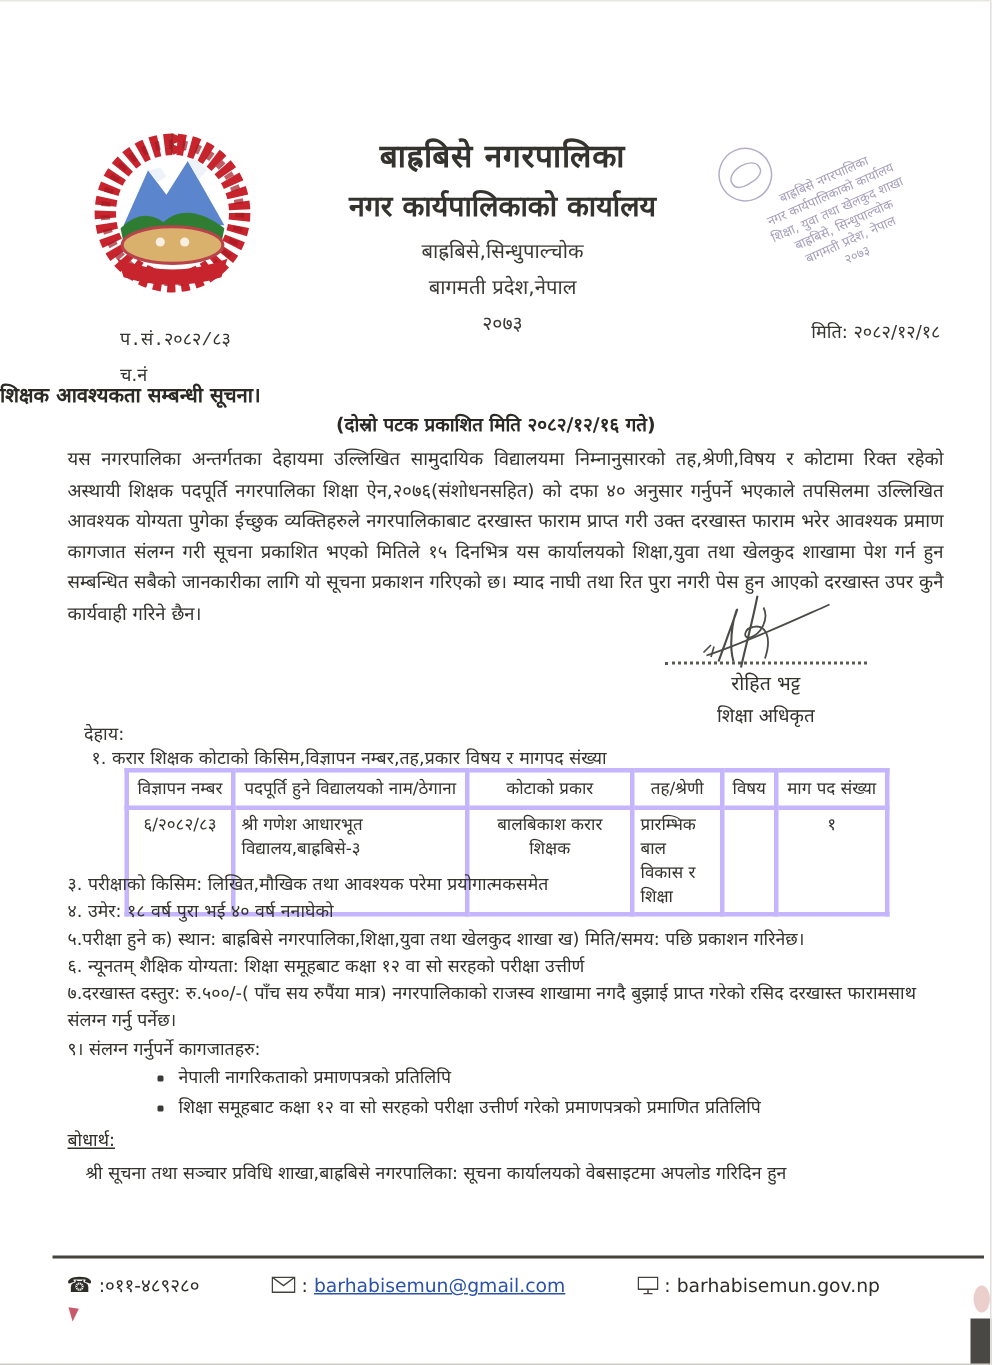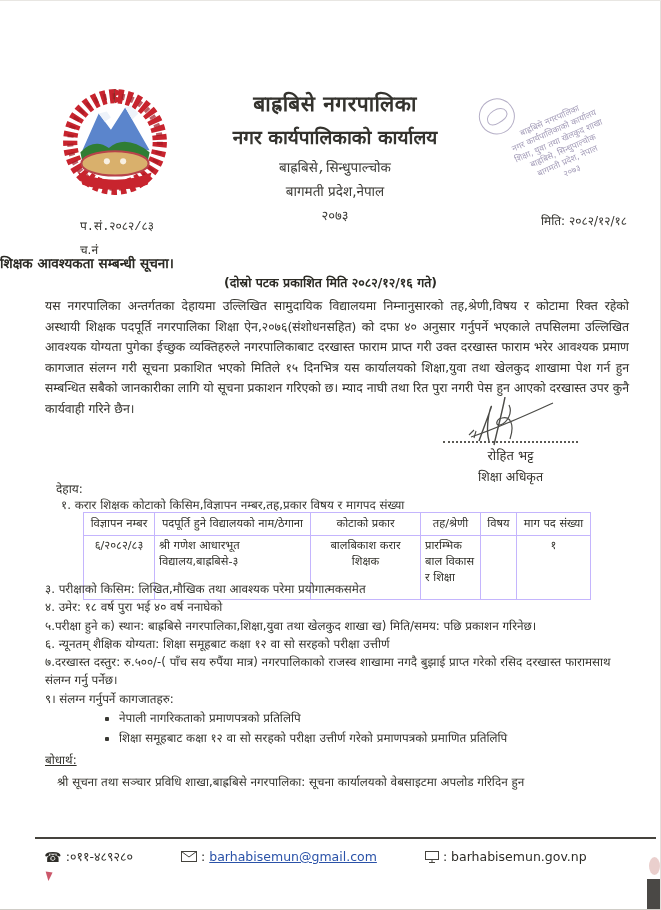--- a/index.html
+++ b/index.html
@@ -6,21 +6,21 @@
   .page{
     position:relative;width:661px;height:910px;margin:1px auto;
     background:#ffffff;overflow:hidden;
     font-family:"DejaVu Sans",sans-serif;color:#35342f;
   }
   
   .logo{position:absolute;left:58px;top:86px;width:114px;height:110px;}
   .hdr{position:absolute;left:170px;top:88px;width:330px;text-align:center;color:#3a3934;}
   .hdr-l1{font-size:21px;font-weight:bold;letter-spacing:.5px;color:#34332e;}
   .hdr-l2{font-size:19px;font-weight:bold;margin-top:7px;color:#34332e;}
-  .hdr-l3{font-size:13.5px;margin-top:8px;font-family:Liberation Mono, monospace;}
+  .hdr-l3{font-size:13.5px;margin-top:8px;}
   .hdr-l4{font-size:13.5px;margin-top:6px;}
   .hdr-l5{font-size:13px;margin-top:6px;}
   
   .stamp{
     position:absolute;left:468px;top:74px;width:185px;height:140px;
     transform:rotate(-24deg);transform-origin:50% 50%;
     text-align:center;color:#8f86a8;opacity:.8;
   }
   .stamp-emblem{width:34px;height:34px;border:1.5px solid #9289ac;border-radius:50%;
     margin:0 auto 2px 28px;position:relative;opacity:.85;}
@@ -43,21 +43,21 @@
   .sig{position:absolute;left:418px;top:396px;width:185px;text-align:center;}
   .sig svg{display:block;margin:0 auto;}
   .sig-line{width:135px;margin:-6px auto 0;border-top:2px dotted #5a5954;}
   .sig-name{font-size:13px;margin-top:3px;color:#33322c;}
   .sig-title{font-size:12.5px;margin-top:4px;color:#33322c;}
   
   .details-label{position:absolute;left:56px;top:479px;font-size:12px;}
   .item1{position:absolute;left:61px;top:495px;font-size:11.8px;}
   table.quota{position:absolute;left:83px;top:511px;border-collapse:collapse;
     table-layout:fixed;width:507px;font-size:11.3px;color:#33322c;}
-  table.quota td,table.quota th{border:1px solid #c4b5fd;padding:2px 4px;
+  table.quota td,table.quota th{border:3px solid #c4b5fd;padding:2px 4px;
     font-weight:normal;vertical-align:top;line-height:16px;}
   table.quota th{text-align:center;height:18px;vertical-align:middle;white-space:nowrap;overflow:hidden;}
   .c-center{text-align:center;}
   .row-h{height:64px;}
   
   .items{position:absolute;left:45px;top:579px;width:586px;font-size:11.8px;
     line-height:18.3px;color:#33322c;}
   .bullets{margin:1px 0 0 58px;}
   .bullet{position:relative;padding-left:16px;line-height:19.5px;}
   .bullet::before{content:"";position:absolute;left:2px;top:8px;width:4px;height:4px;

